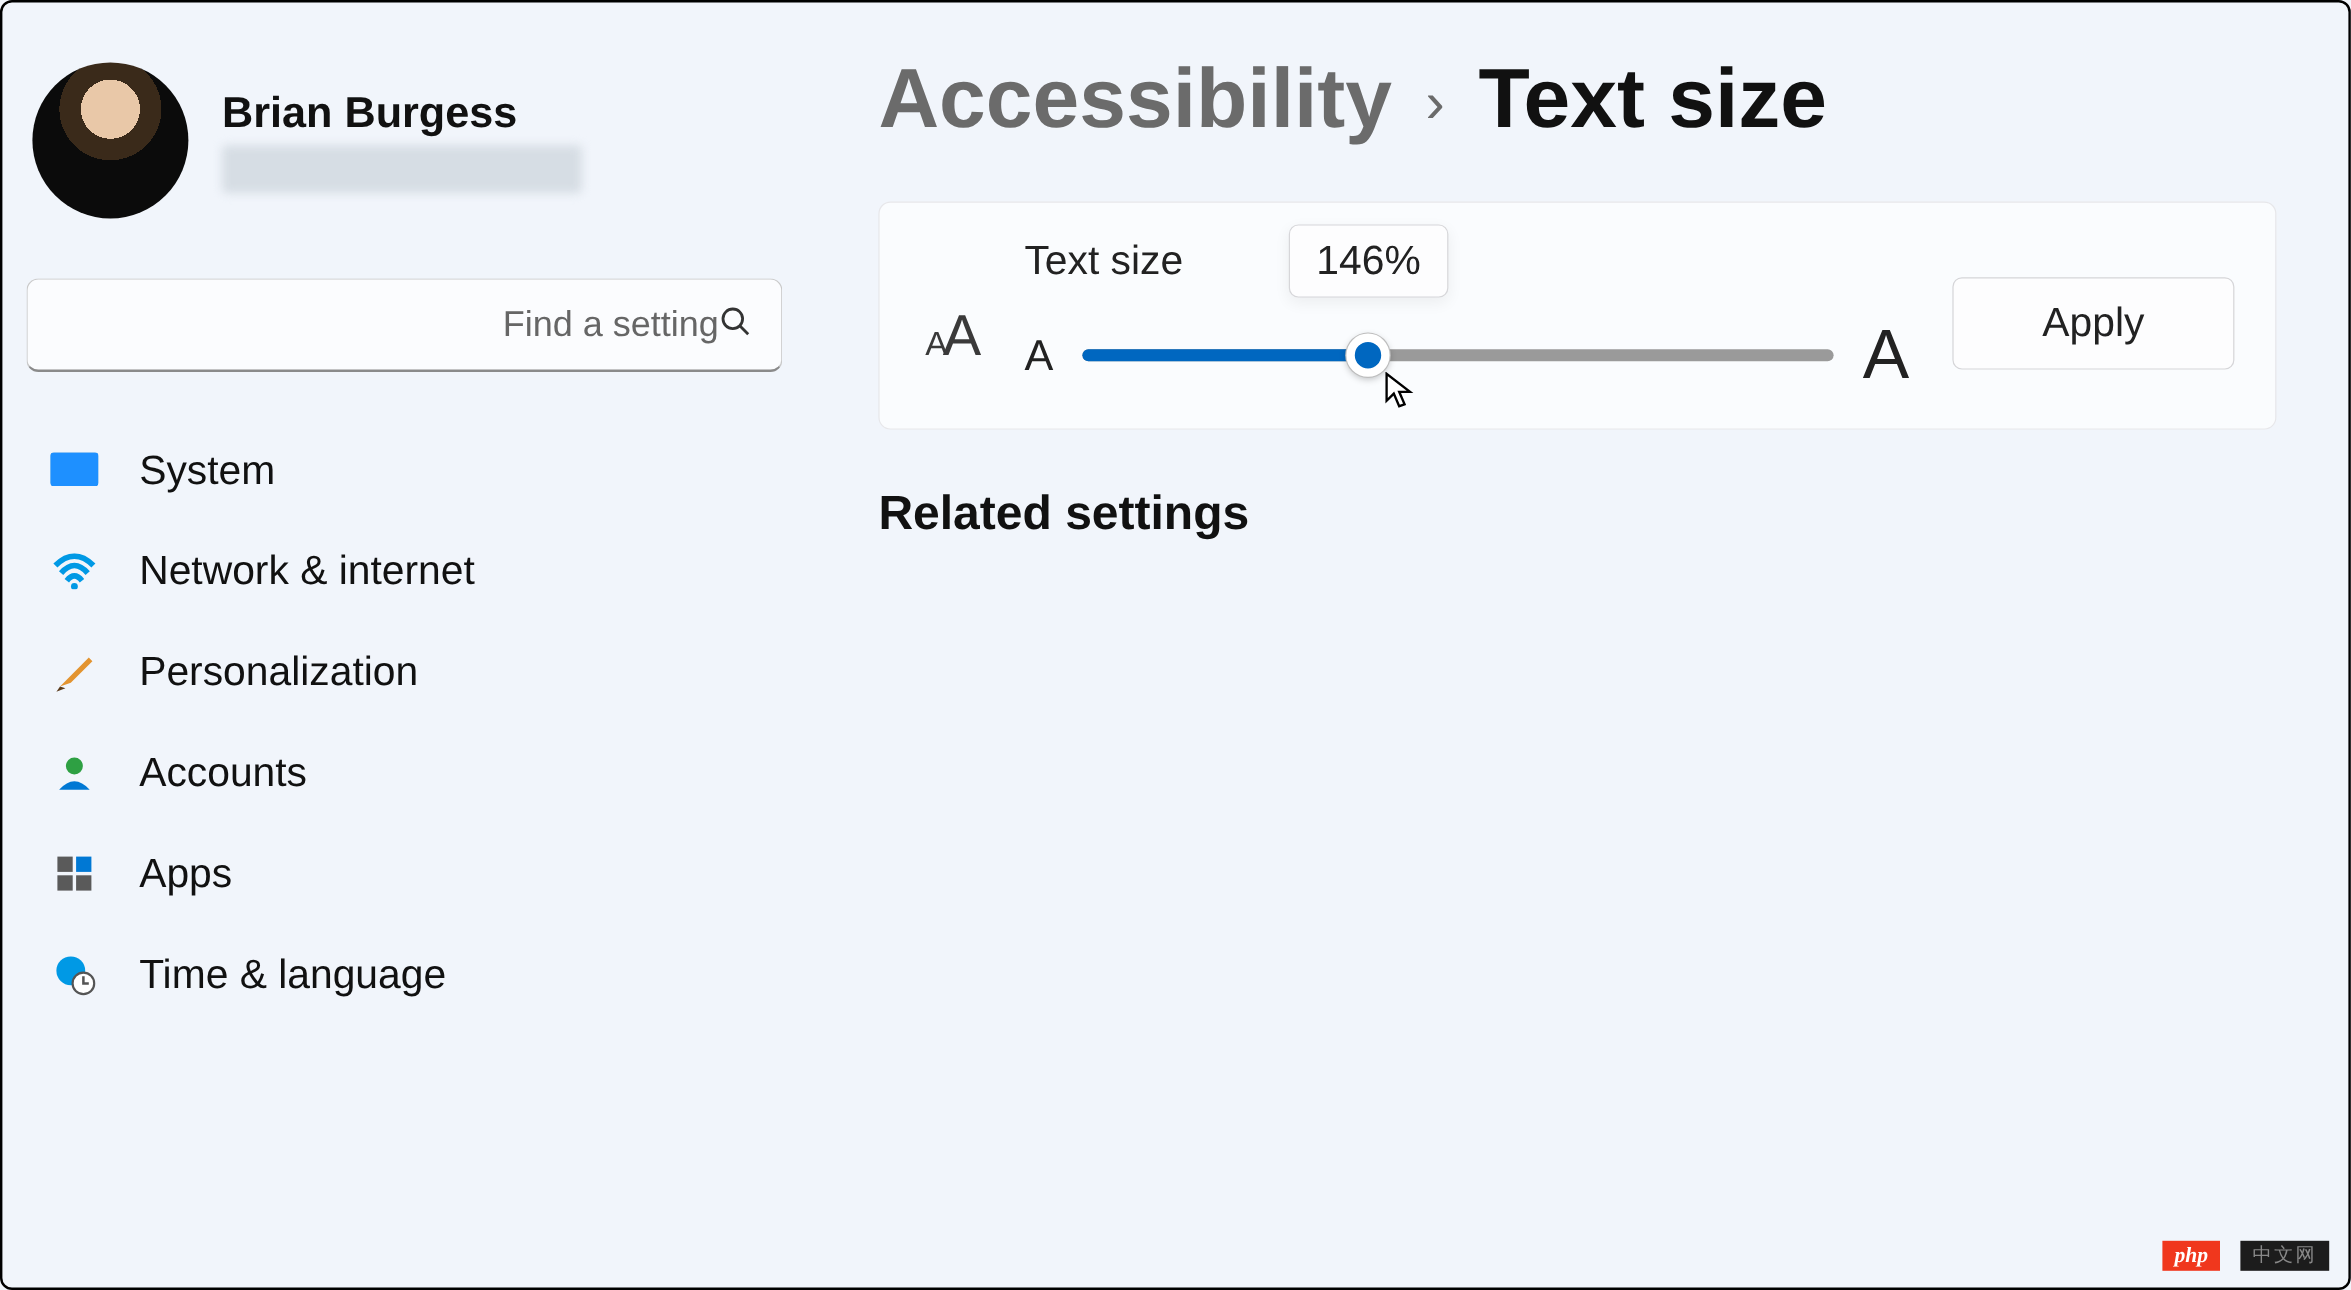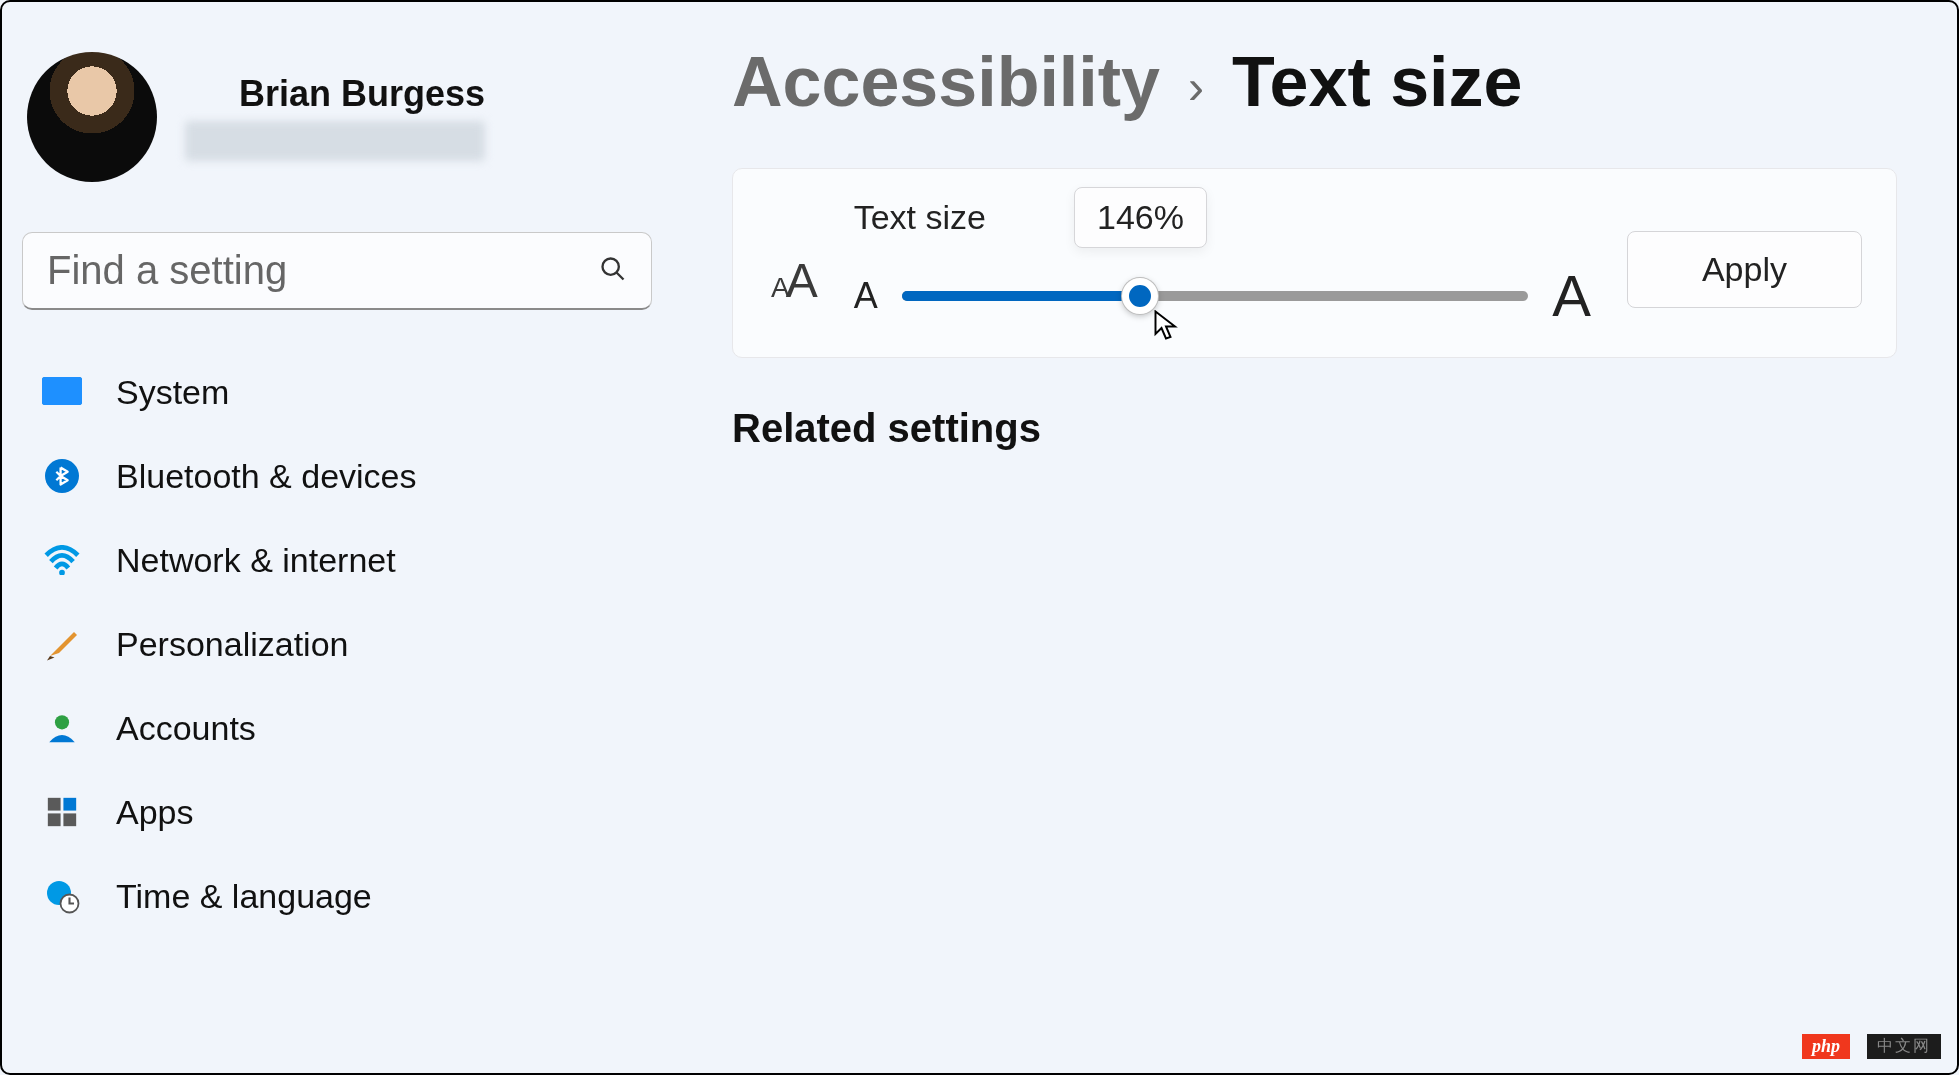--- a/index.html
+++ b/index.html
@@ -30,21 +30,21 @@
     padding: 10px 0 30px 5px;
   }
   .avatar {
     width: 130px;
     height: 130px;
     border-radius: 50%;
     background: radial-gradient(circle at 50% 30%, #e9c8a8 0 22%, #3a2a1a 22% 38%, #0b0b0b 38% 100%);
     flex-shrink: 0;
   }
   .user-info { display: flex; flex-direction: column; gap: 6px; }
-  .user-name { font-size: 36px; font-weight: 600; color: #111; text-align: right; }
+  .user-name { font-size: 36px; font-weight: 600; color: #111; }
   .user-email-blur {
     width: 300px; height: 40px;
     background: #d6dde4;
     filter: blur(4px);
     border-radius: 4px;
   }
   .search-box {
     margin: 20px 0 40px 0;
     width: 630px;
     height: 78px;
@@ -54,22 +54,23 @@
     border-radius: 10px;
     display: flex;
     align-items: center;
     padding: 0 24px;
   }
   .search-box input {
     flex: 1;
     border: none;
     outline: none;
     background: transparent;
-    font-size: 40px;
+    font-size: 30px;
     color: #555;
+    text-align: right;
   }
   .search-box input::placeholder { color: #666; }
   .search-icon svg { width: 28px; height: 28px; }
   .nav { display: flex; flex-direction: column; }
   .nav-item {
     display: flex;
     align-items: center;
     gap: 34px;
     padding: 22px 20px;
     border-radius: 8px;
@@ -251,29 +252,20 @@
 
     <nav class="nav">
       <div class="nav-item">
         <span class="nav-icon">
           <svg width="40" height="30" viewBox="0 0 40 30">
               <rect x="0" y="0" width="40" height="28" rx="3" fill="#0078d4"></rect>
               <rect x="0" y="0" width="40" height="28" rx="3" fill="#1e90ff"></rect>
             </svg>
         </span>
         <span class="nav-label">System</span>
-      </div>
-      <div class="nav-item">
-        <span class="nav-icon">
-          <svg width="34" height="34" viewBox="0 0 24 24">
-              <circle cx="12" cy="12" r="12" fill="#0078d4"></circle>
-              <path d="M11 6 L16 9 L11 12 L16 15 L11 18 V6 M8 9 L11 12 M8 15 L11 12" stroke="#fff" stroke-width="1.6" fill="none" stroke-linejoin="round"></path>
-            </svg>
-        </span>
-        <span class="nav-label">Bluetooth &amp; devices</span>
       </div>
       <div class="nav-item">
         <span class="nav-icon">
           <svg width="38" height="30" viewBox="0 0 24 18">
               <path d="M2 6 Q12 -4 22 6" stroke="#0099e5" stroke-width="3" fill="none"></path>
               <path d="M5 10 Q12 2 19 10" stroke="#0099e5" stroke-width="3" fill="none"></path>
               <path d="M8 14 Q12 9 16 14" stroke="#0099e5" stroke-width="3" fill="none"></path>
               <circle cx="12" cy="17" r="1.8" fill="#0099e5"></circle>
             </svg>
         </span>

